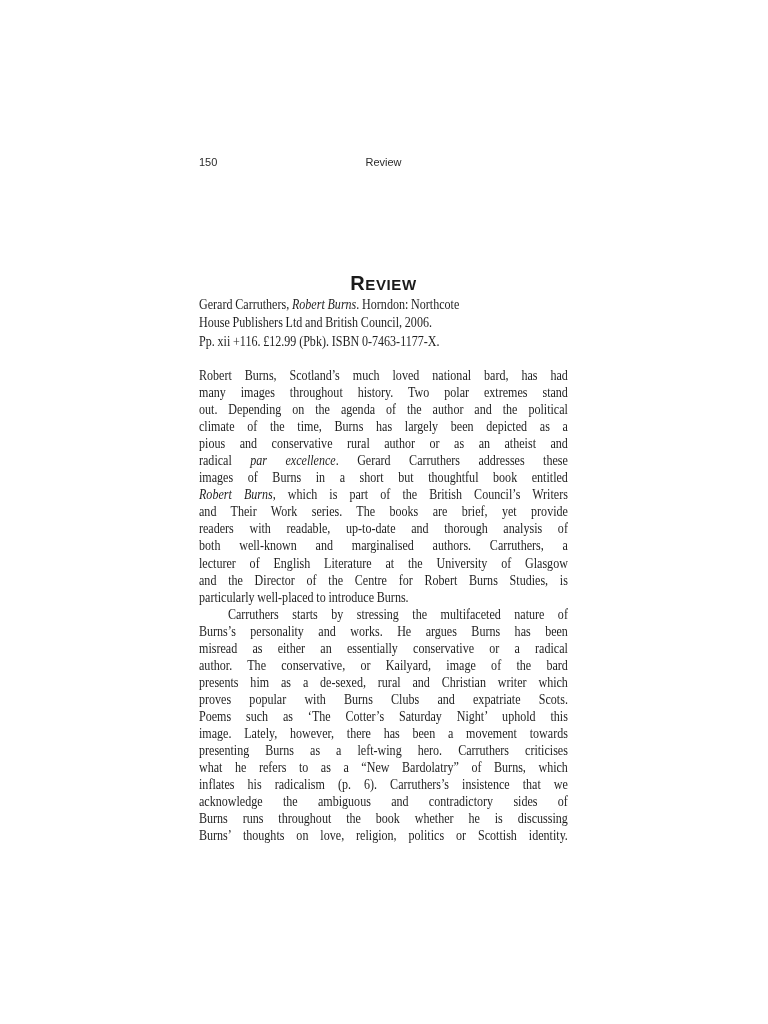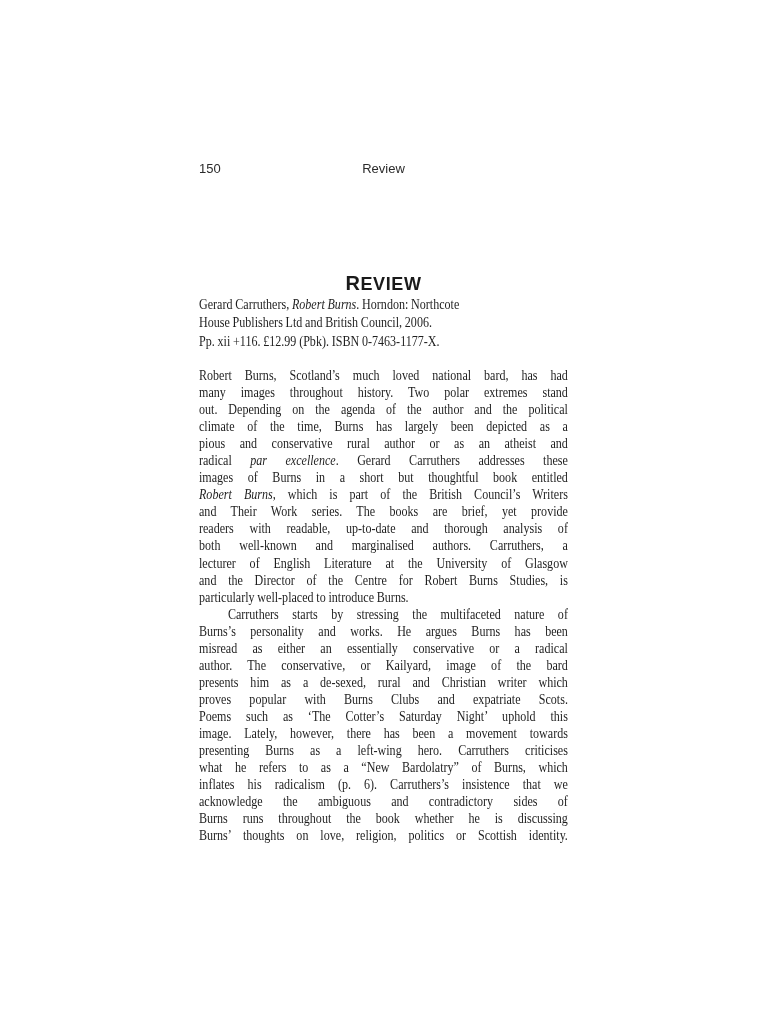--- a/index.html
+++ b/index.html
@@ -11,25 +11,25 @@
     position: relative;
     width: 768px;
     height: 1024px;
     background: #ffffff;
     overflow: hidden;
   }
   
   .runhead {
     position: absolute;
     left: 199px;
-    top: 161px;
+    top: 155px;
     width: 369px;
     height: 16px;
     font-family: "Liberation Sans", "DejaVu Sans", sans-serif;
-    font-size: 13px;
+    font-size: 11px;
     line-height: 15px;
     color: #2b2b2b;
   }
   .pagenum {
     position: absolute;
     left: 0;
     top: 0;
   }
   .runtitle {
     display: block;
@@ -45,21 +45,21 @@
     font-family: "Liberation Sans", "DejaVu Sans", sans-serif;
     font-weight: bold;
     color: #1a1a1a;
     line-height: 20px;
   }
   .sect-title .cap {
     font-size: 20px;
     letter-spacing: 0.5px;
   }
   .sect-title .rest {
-    font-size: 18px;
+    font-size: 15px;
     letter-spacing: 0.6px;
   }
   
   .text-col {
     position: absolute;
     left: 199px;
     top: 0;
     width: 434px;
     height: 1024px;
     transform: scaleX(0.85);

